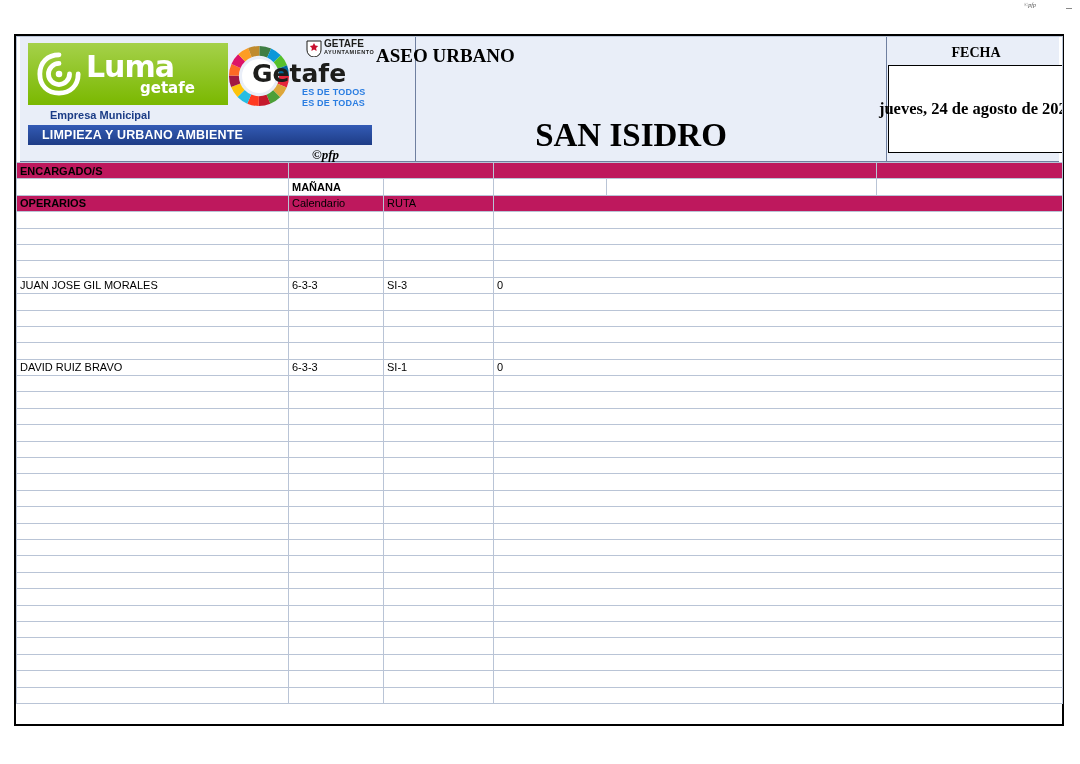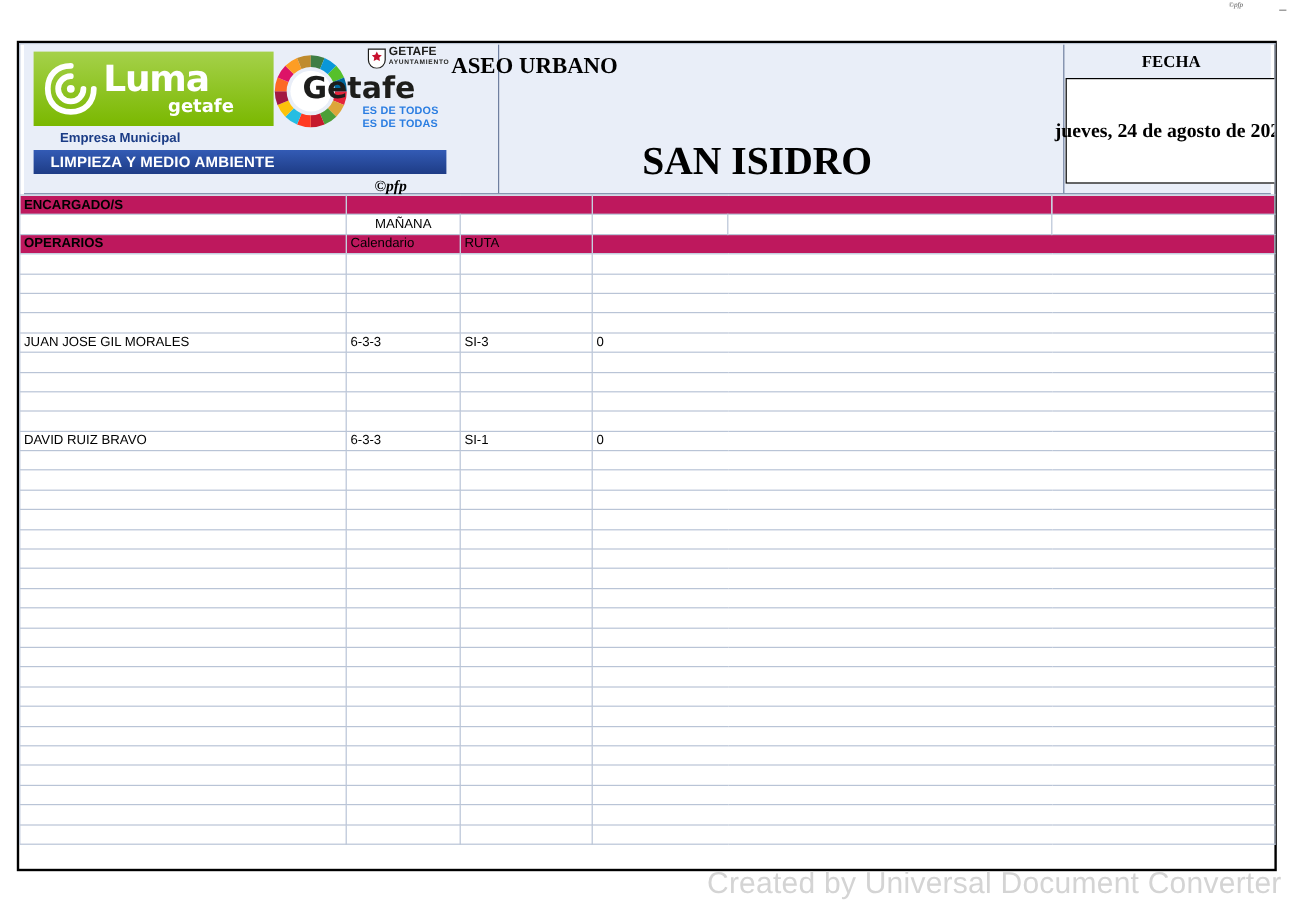--- a/index.html
+++ b/index.html
@@ -297,22 +297,21 @@
   }
   .band-strong td {
     border-top: 1px solid #5f7298;
     border-bottom: 1px solid #5f7298;
   }
   .lbl-bold {
     font-weight: bold;
     font-size: 13px;
   }
   .center-bold {
-    text-align: center;
-    font-weight: normal;
+    font-weight: bold;
     font-size: 10px;
   }
   .tall td { height: 21px; }
 
   
   .watermark {
     position: absolute;
     left: 530px;
     top: 718px;
     width: 538px;
@@ -360,21 +359,21 @@
                 <svg class="luma-swirl" viewBox="0 0 48 48">
                   <path d="M24 4 C12 4 4 12 4 24 C4 36 12 44 24 44 C36 44 44 36 44 24" fill="none" stroke="#ffffff" stroke-width="5" stroke-linecap="round"></path>
                   <path d="M24 13 C18 13 13 18 13 24 C13 30 18 35 24 35 C30 35 35 30 35 24" fill="none" stroke="#ffffff" stroke-width="5" stroke-linecap="round"></path>
                   <circle cx="24" cy="24" r="3.4" fill="#ffffff"></circle>
                 </svg>
                 <div class="luma-text">Luma</div>
                 <div class="luma-sub">getafe</div>
               </div>
               <div class="emp-mun">Empresa Municipal</div>
               <div class="blue-bar">
-                <span>LIMPIEZA Y MEDIO AMBIENTE</span>
+                <span>LIMPIEZA Y URBANO AMBIENTE</span>
               </div>
               <div class="pfp">©pfp</div>
             </div>
 
             <div class="getafe-box">
               <svg class="sdg-ring" viewBox="0 0 100 100">
                 <g stroke-width="15" fill="none">
                   <circle cx="50" cy="50" r="38" stroke="#e5243b" stroke-dasharray="14.9 224" stroke-dashoffset="0"></circle>
                   <circle cx="50" cy="50" r="38" stroke="#dda63a" stroke-dasharray="14.9 224" stroke-dashoffset="-14.9"></circle>
                   <circle cx="50" cy="50" r="38" stroke="#4c9f38" stroke-dasharray="14.9 224" stroke-dashoffset="-29.8"></circle>
@@ -621,14 +620,13 @@
           <tr>
             <td></td>
             <td></td>
             <td></td>
             <td colspan="3"></td>
           </tr>
         </tbody>
     </table>
   </div>
 
-  <div class="watermark">Created by Universal Document Converter</div>
 </div>
 
 </body></html>

